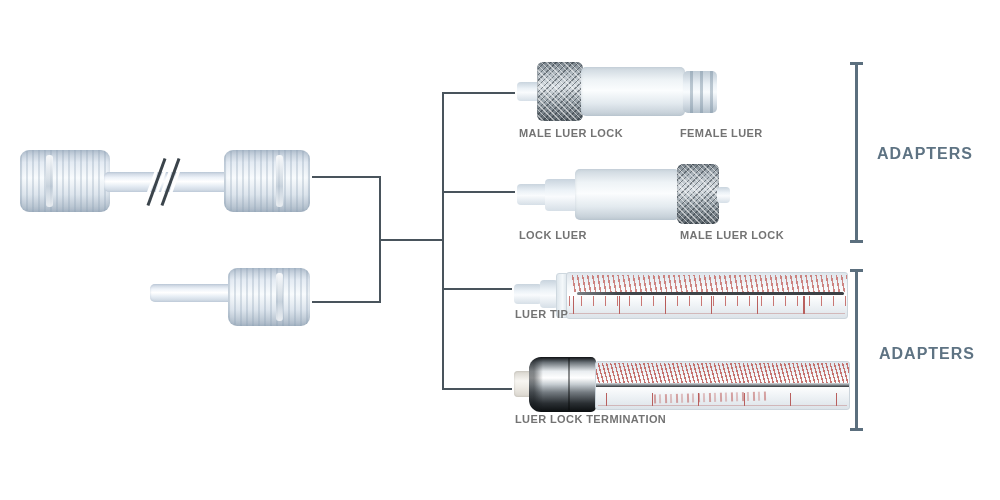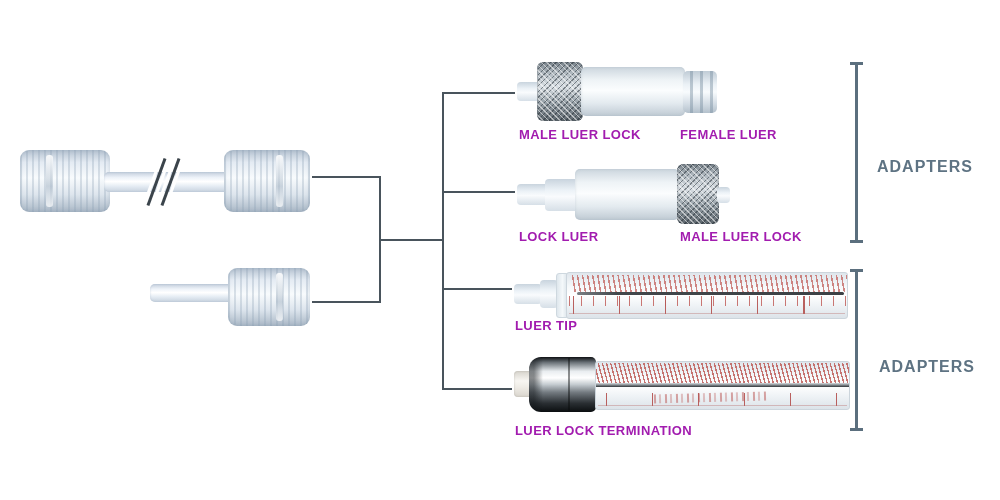--- a/index.html
+++ b/index.html
@@ -9,24 +9,24 @@
   }
 
   
   .ln{position:absolute;background:#49545c;}
 
   
   .bracket-bar{position:absolute;width:3px;background:#5b6f7e;}
   .bracket-cap{position:absolute;width:13px;height:3px;background:#5b6f7e;}
   .group-label{
     position:absolute;color:#5e7383;font-size:16px;font-weight:bold;
-    letter-spacing:1px;white-space:nowrap;margin-top:13px;
+    letter-spacing:1px;white-space:nowrap;
   }
   .item-label{
-    position:absolute;color:#a21caf;font-size:13px;font-weight:bold;
+    position:absolute;color:#737373;font-size:11px;font-weight:bold;
     letter-spacing:0.4px;white-space:nowrap;
   }
 
   
   .plastic-conn{
     position:absolute;border-radius:9px;
     background:
       repeating-linear-gradient(90deg, rgba(140,160,180,.30) 0 2px, rgba(255,255,255,0) 2px 6px),
       linear-gradient(180deg,#b6c3d1 0%,#e4ebf3 20%,#f8fbfd 45%,#dde5ed 72%,#aab8c6 100%);
     box-shadow:inset 0 0 4px rgba(120,140,160,.35);
@@ -186,36 +186,36 @@
     <div class="plastic-tip" style="left:540px;top:280px;width:18px;height:28px;"></div>
     <div class="flange" style="left:556px;top:273px;width:11px;height:43px;"></div>
     <div class="glass-barrel" style="left:566px;top:272px;width:280px;height:45px;">
       <div class="hatch" style="left:4px;top:2px;right:0;height:17px;"></div>
       <div class="rod-dark" style="left:10px;top:19px;right:3px;"></div>
       <div class="ticks-minor" style="left:2px;top:23px;right:0;height:10px;"></div>
       <div class="ticks-major" style="left:6px;top:23px;right:0;height:18px;"></div>
       <div class="baseline-red" style="left:2px;right:2px;bottom:4px;"></div>
     </div>
   </div>
-  <div class="item-label" style="left:515px;top:318px;">LUER TIP</div>
+  <div class="item-label" style="left:515px;top:308px;">LUER TIP</div>
 
   <div>
     <div class="white-tip" style="left:514px;top:371px;width:23px;height:26px;"></div>
     <div class="chrome" style="left:529px;top:357px;width:67px;height:55px;">
       <div class="seam"></div>
     </div>
     <div class="glass-barrel" style="left:595px;top:361px;width:253px;height:47px;">
       <div class="hatch dense" style="left:0;top:1px;right:0;height:20px;"></div>
       <div class="rod-metal" style="left:0;top:21px;right:0;"></div>
       <div class="script-red" style="left:58px;top:31px;width:112px;height:9px;"></div>
       <div class="ticks-major" style="left:10px;bottom:3px;right:0;height:13px;"></div>
       <div class="baseline-red" style="left:2px;right:2px;bottom:3px;"></div>
     </div>
   </div>
-  <div class="item-label" style="left:515px;top:423px;">LUER LOCK TERMINATION</div>
+  <div class="item-label" style="left:515px;top:413px;">LUER LOCK TERMINATION</div>
 
   <div>
     <div class="bracket-cap" style="left:850px;top:62px;"></div>
     <div class="bracket-bar" style="left:855px;top:62px;height:181px;"></div>
     <div class="bracket-cap" style="left:850px;top:240px;"></div>
   </div>
   <div class="group-label" style="left:877px;top:145px;">ADAPTERS</div>
 
   <div>
     <div class="bracket-cap" style="left:850px;top:269px;"></div>

